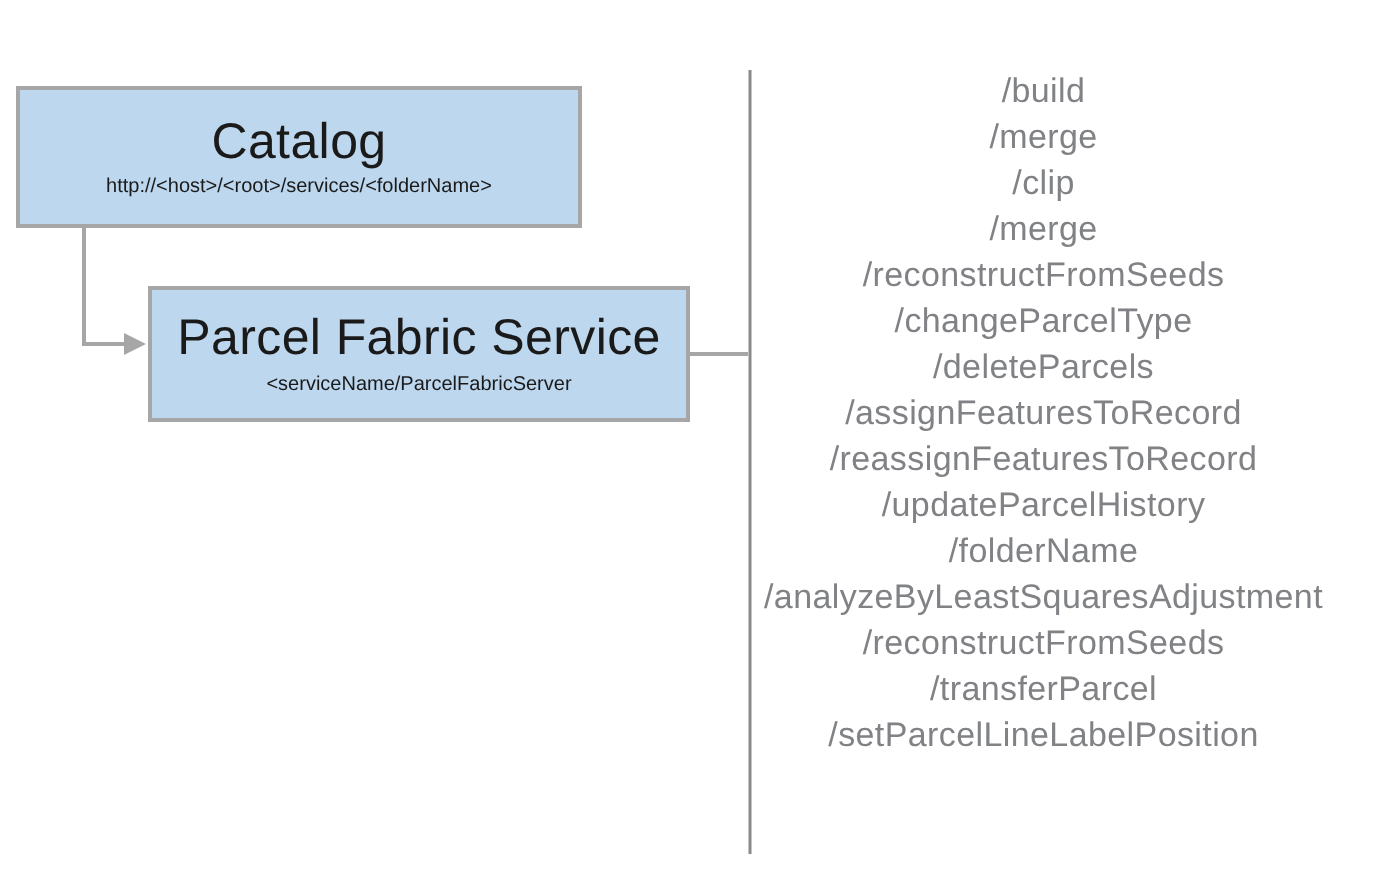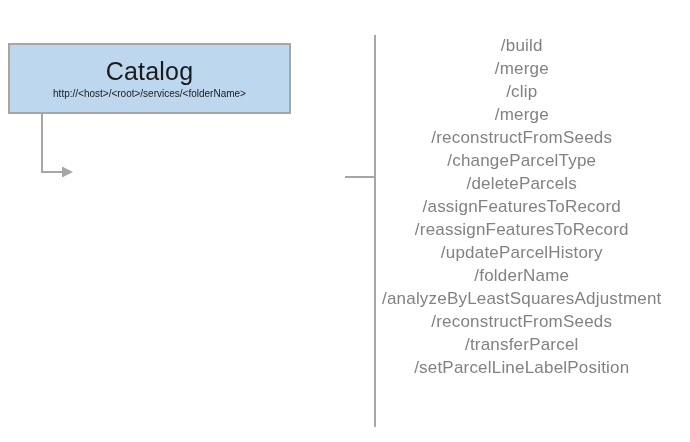--- a/index.html
+++ b/index.html
@@ -76,20 +76,24 @@
 </head>
 <body>
 
 <div class="stage">
 
   <div class="box box-catalog">
     <div class="box-title">Catalog</div>
     <div class="box-subtitle">http://&lt;host&gt;/&lt;root&gt;/services/&lt;folderName&gt;</div>
   </div>
 
+  <div class="box box-service">
+    <div class="box-title">Parcel Fabric Service</div>
+    <div class="box-subtitle">&lt;serviceName/ParcelFabricServer</div>
+  </div>
 
   <svg class="connectors" viewBox="0 0 690 442" xmlns="http://www.w3.org/2000/svg">
 
     <polyline class="conn" points="42,114 42,172 66,172"></polyline>
     <polygon class="arrowhead" points="73,172 62,166.5 62,177.5"></polygon>
 
     <line class="conn" x1="345" y1="177" x2="374" y2="177"></line>
 
     <line class="divider" x1="375" y1="35" x2="375" y2="427"></line>
   </svg>

